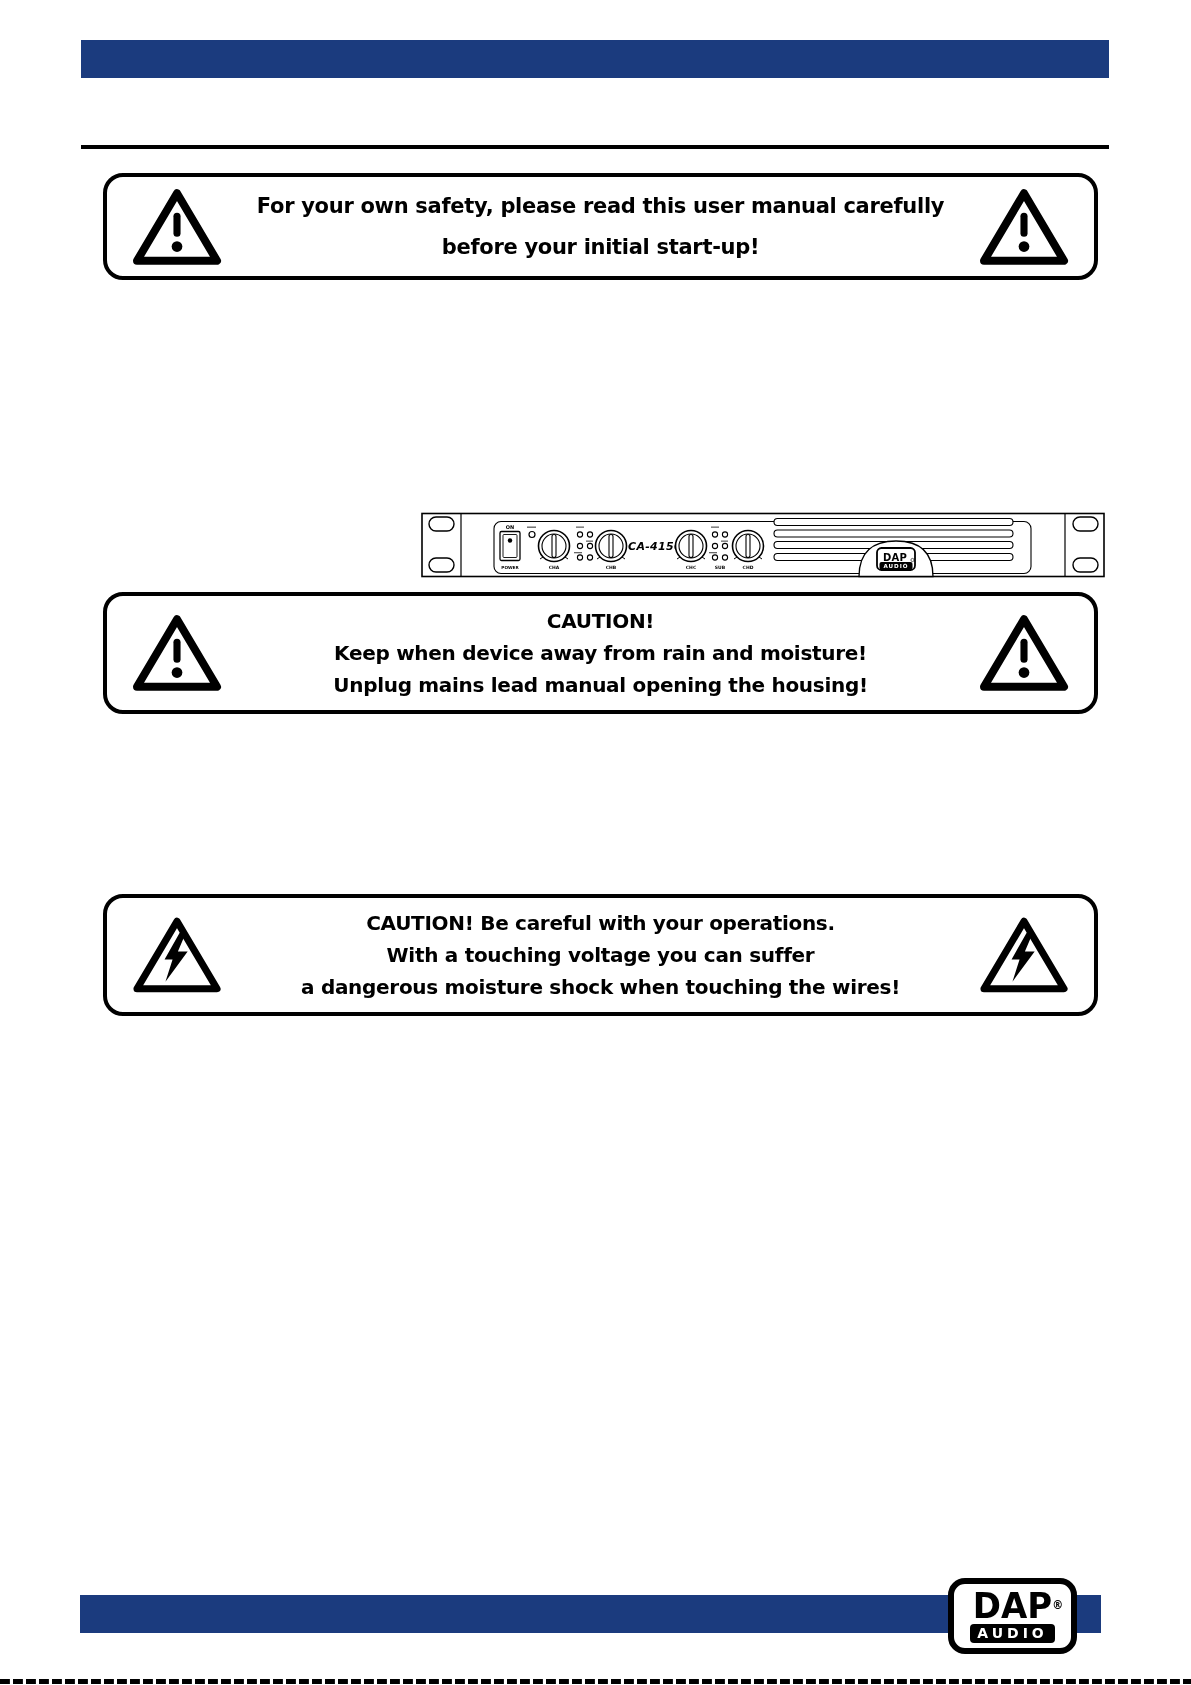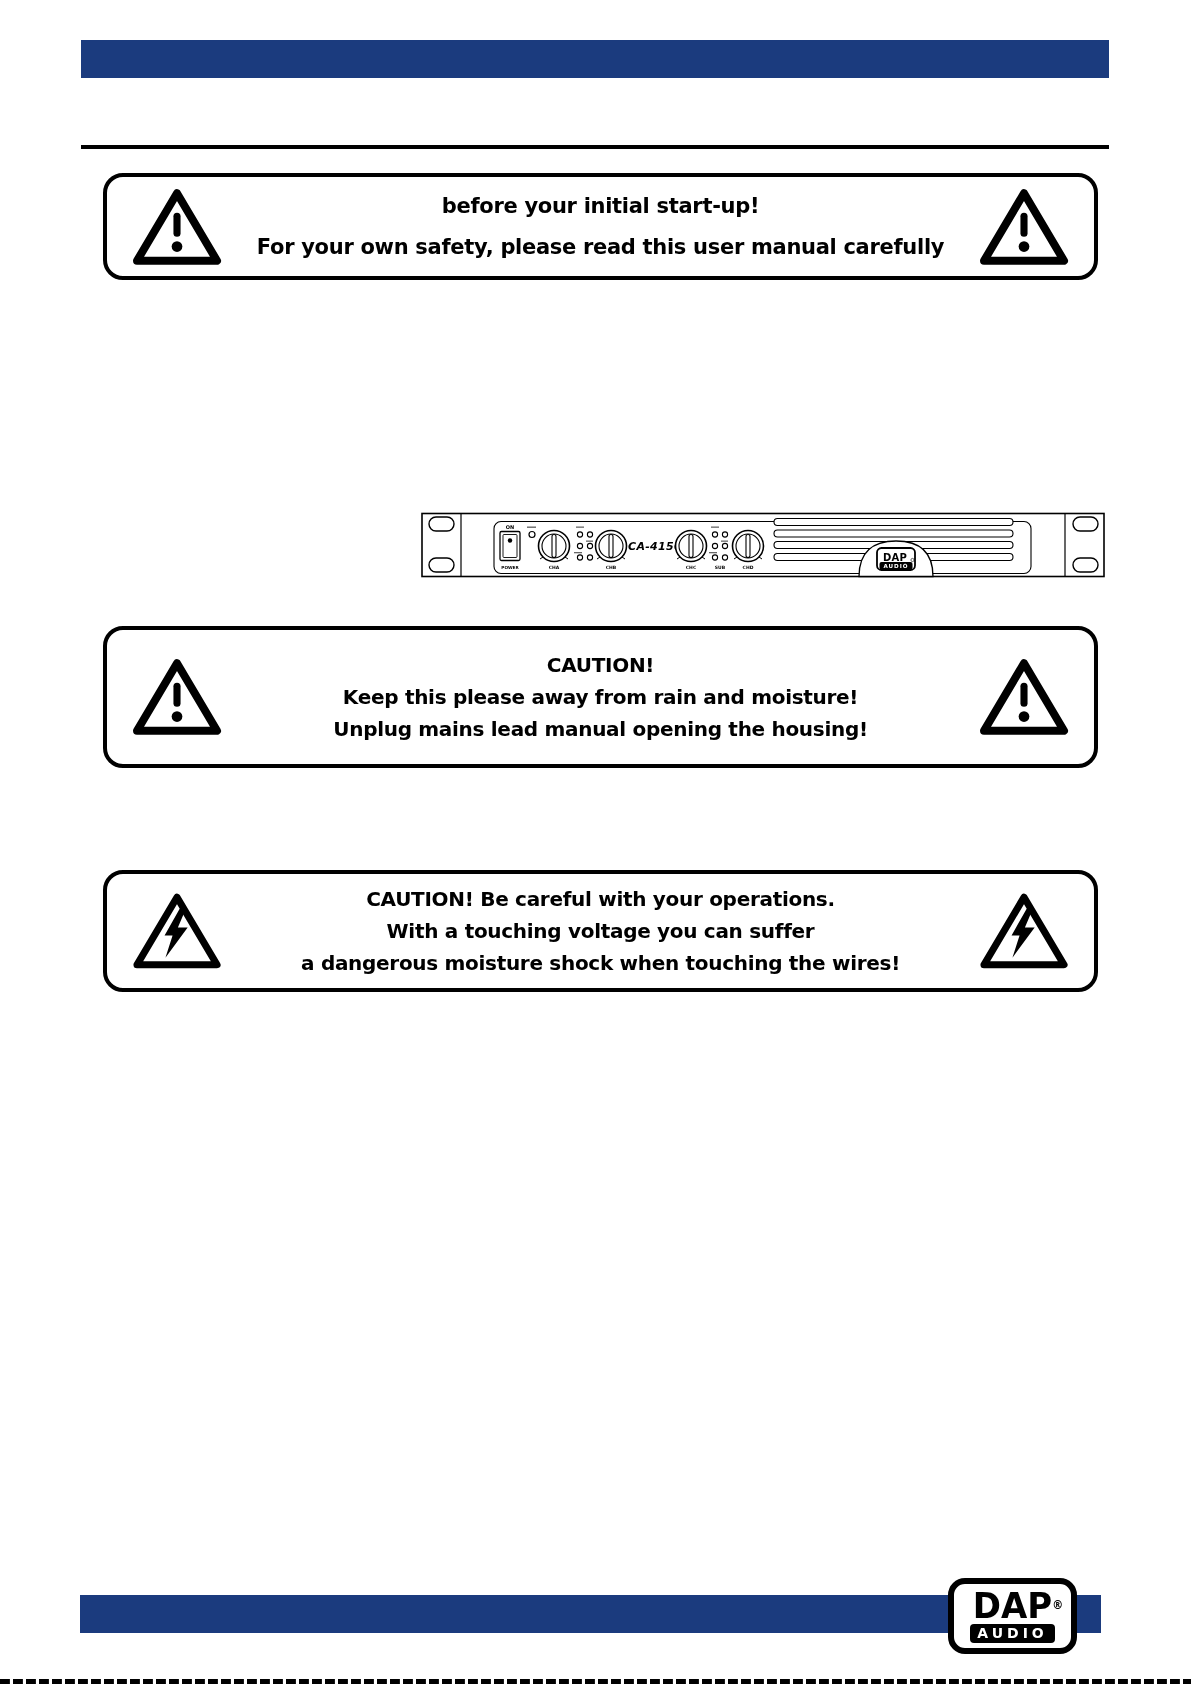--- a/index.html
+++ b/index.html
@@ -22,23 +22,23 @@
     display:flex;align-items:center;justify-content:space-between;
     padding:0 24px;background:#fff;
   }
   .warnbox .tri{flex:0 0 auto;width:92px;height:80px;}
   .warnbox .txt{
     flex:1 1 auto;text-align:center;font-weight:bold;
     letter-spacing:-0.3px;
   }
   #box-safety{top:173px;height:107px;}
   #box-safety .txt{font-size:21px;line-height:41px;}
-  #box-moisture{top:626px;height:142px;}
+  #box-moisture{top:592px;height:122px;}
   #box-moisture .txt{font-size:20px;line-height:32px;}
-  #box-voltage{top:870px;height:122px;}
+  #box-voltage{top:894px;height:122px;}
   #box-voltage .txt{font-size:20px;line-height:32px;}
 
   .device-wrap{left:421px;top:512px;width:684px;height:66px;}
 
   .footer-bar{left:80px;top:1595px;width:1021px;height:38px;background:#1B3B7E;}
   .dap-logo{
     left:948px;top:1578px;width:129px;height:76px;
     box-sizing:border-box;
     background:#fff;border:6px solid #000;border-radius:17px;
     display:flex;flex-direction:column;align-items:center;justify-content:center;
@@ -72,22 +72,22 @@
   <div class="abs header-bar"></div>
   <div class="abs header-rule"></div>
 
   <div class="abs warnbox" id="box-safety">
     <svg class="tri" viewBox="0 0 100 90">
       <path d="M50 7 L95 83 L5 83 Z" fill="none" stroke="#000" stroke-width="9" stroke-linejoin="round"></path>
       <rect x="46" y="29" width="8" height="27" rx="4" fill="#000"></rect>
       <circle cx="50" cy="67" r="6" fill="#000"></circle>
     </svg>
     <div class="txt">
+      <div>For your own safety, please read this user manual carefully</div>
       <div>before your initial start-up!</div>
-      <div>For your own safety, please read this user manual carefully</div>
     </div>
     <svg class="tri" viewBox="0 0 100 90">
       <path d="M50 7 L95 83 L5 83 Z" fill="none" stroke="#000" stroke-width="9" stroke-linejoin="round"></path>
       <rect x="46" y="29" width="8" height="27" rx="4" fill="#000"></rect>
       <circle cx="50" cy="67" r="6" fill="#000"></circle>
     </svg>
   </div>
 
   <div class="abs device-wrap">
     <svg viewBox="0 0 684 66" width="684" height="66">
@@ -194,21 +194,21 @@
   </div>
 
   <div class="abs warnbox" id="box-moisture">
     <svg class="tri" viewBox="0 0 100 90">
       <path d="M50 7 L95 83 L5 83 Z" fill="none" stroke="#000" stroke-width="9" stroke-linejoin="round"></path>
       <rect x="46" y="29" width="8" height="27" rx="4" fill="#000"></rect>
       <circle cx="50" cy="67" r="6" fill="#000"></circle>
     </svg>
     <div class="txt">
       <div>CAUTION!</div>
-      <div>Keep this please away from rain and moisture!</div>
+      <div>Keep when device away from rain and moisture!</div>
       <div>Unplug mains lead manual opening the housing!</div>
     </div>
     <svg class="tri" viewBox="0 0 100 90">
       <path d="M50 7 L95 83 L5 83 Z" fill="none" stroke="#000" stroke-width="9" stroke-linejoin="round"></path>
       <rect x="46" y="29" width="8" height="27" rx="4" fill="#000"></rect>
       <circle cx="50" cy="67" r="6" fill="#000"></circle>
     </svg>
   </div>
 
   <div class="abs warnbox" id="box-voltage">

